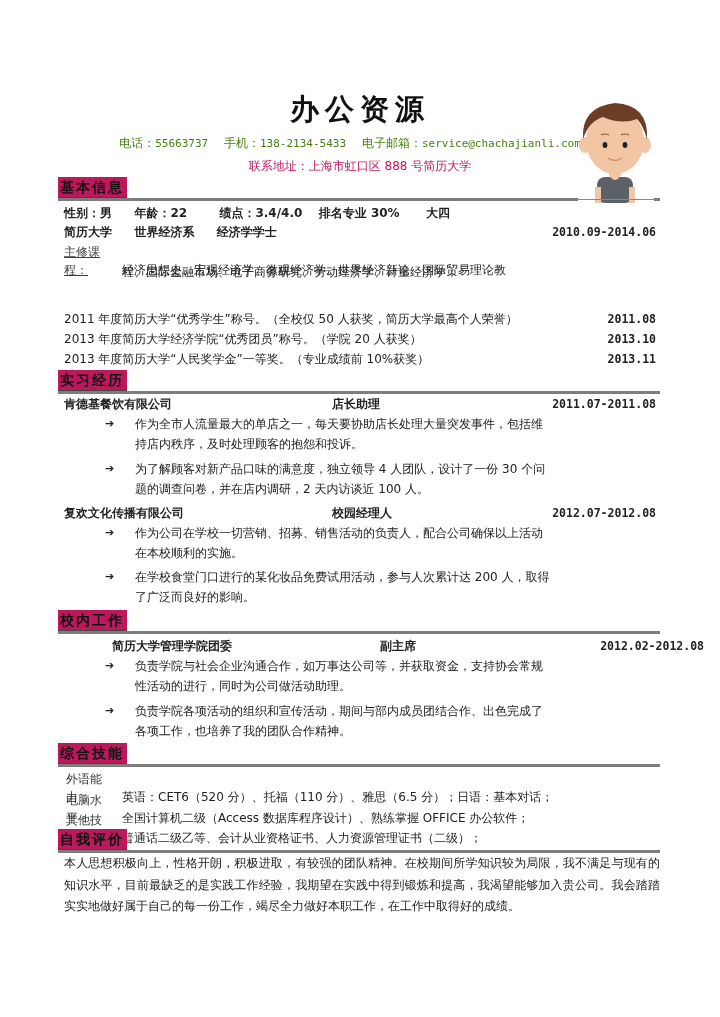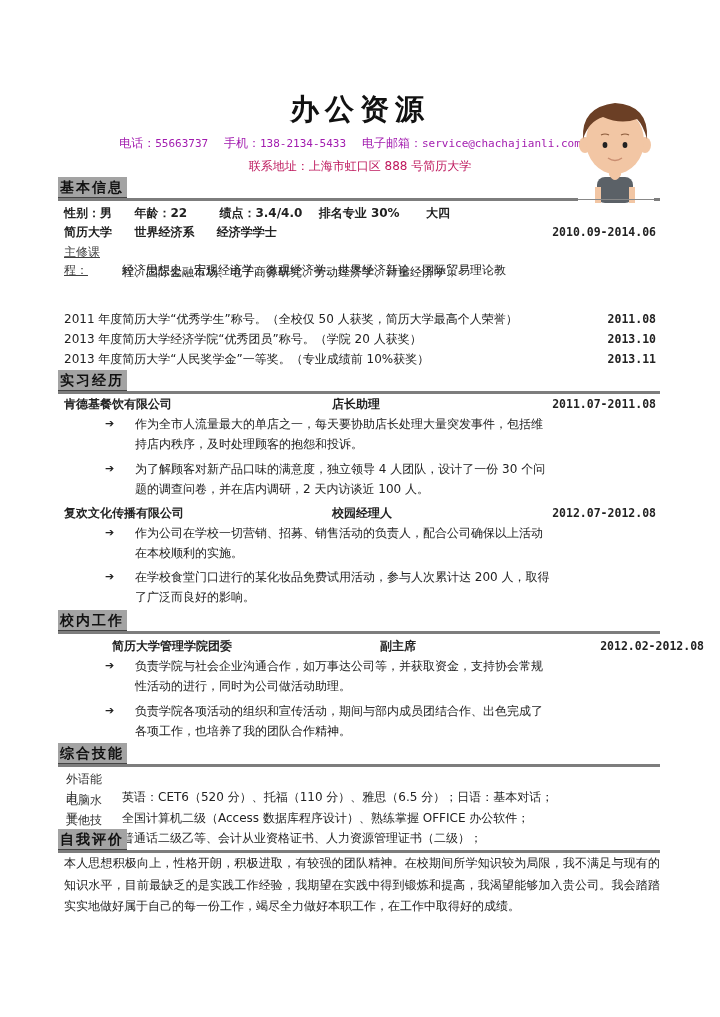--- a/index.html
+++ b/index.html
@@ -3,31 +3,31 @@
 <meta charset="utf-8">
 <style>
   html, body { margin:0; padding:0; background:#ffffff; }
   body { width:720px; height:1017px; position:relative; overflow:hidden;
          font-family:"DejaVu Sans", "Liberation Sans", sans-serif; color:#222; }
   .page { position:absolute; left:0; top:0; width:720px; height:1017px; }
 
   .title { position:absolute; left:0; width:720px; top:90px; text-align:center;
            font-family:"DejaVu Serif","Liberation Serif",serif; font-size:29px; font-weight:bold;
            letter-spacing:6px; color:#111; }
-  .contact { position:absolute; left:60px; width:580px; top:135px; text-align:center; font-size:12px; color:#a21caf; }
+  .contact { position:absolute; left:60px; width:580px; top:135px; text-align:center; font-size:12px; color:#4d7c0f; }
   .contact .mono { font-family:"DejaVu Sans Mono","Liberation Mono",monospace; font-size:11px; }
   .contact span.gap { display:inline-block; width:12px; }
   .address { position:absolute; left:0; width:720px; top:158px; text-align:center; font-size:12px; color:#be185d; }
 
   .avatar { position:absolute; left:575px; top:95px; width:80px; height:108px; }
 
   .section-head { position:absolute; left:58px; width:602px; height:22px; }
   .section-head .label { position:absolute; left:0; top:0; padding:0 3px 0 2px;
         font-family:"DejaVu Serif","Liberation Serif",serif; font-weight:bold; font-size:14px;
-        letter-spacing:2px; background:#a3a3a3; border-bottom:1.5px solid #444; color:#111; height:20px; line-height:20px; }
+        letter-spacing:2px; background:#be185d; border-bottom:1.5px solid #444; color:#111; height:20px; line-height:20px; }
   .section-head .rule { position:absolute; left:0; right:0; bottom:-2px; height:3px; background:#7d7d7d; }
   .section-head .rule.split { right:auto; width:520px; }
   .section-head .rule-thin { position:absolute; left:520px; right:0; bottom:-1px; height:1px; background:#888; }
   .section-head .rule-tail { position:absolute; right:0; width:6px; bottom:-2px; height:3px; background:#7d7d7d; }
 
   .row { position:absolute; left:64px; width:592px; font-size:12px; line-height:18px; color:#222; }
   .bold { font-weight:bold; }
   .right { position:absolute; right:0; top:0; font-weight:bold; font-family:"DejaVu Sans Mono","Liberation Mono",monospace; font-size:11.5px; }
   .center-role { position:absolute; left:268px; top:0; font-weight:bold; }
   .label-col { display:inline-block; width:58px; color:#404040;text-decoration:underline; }

